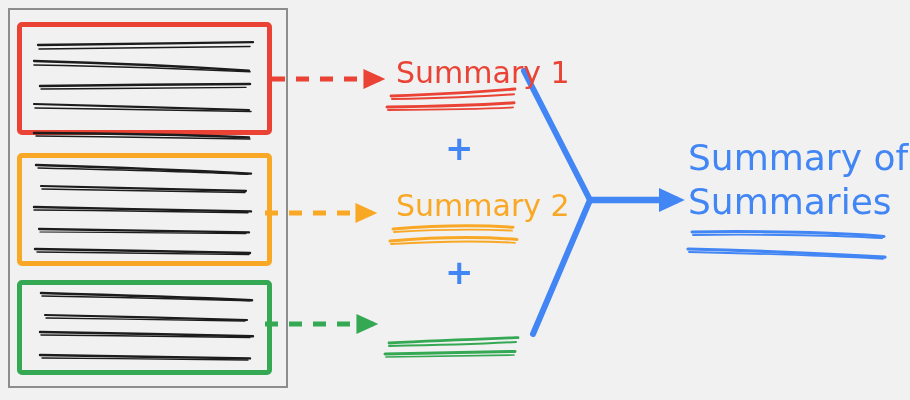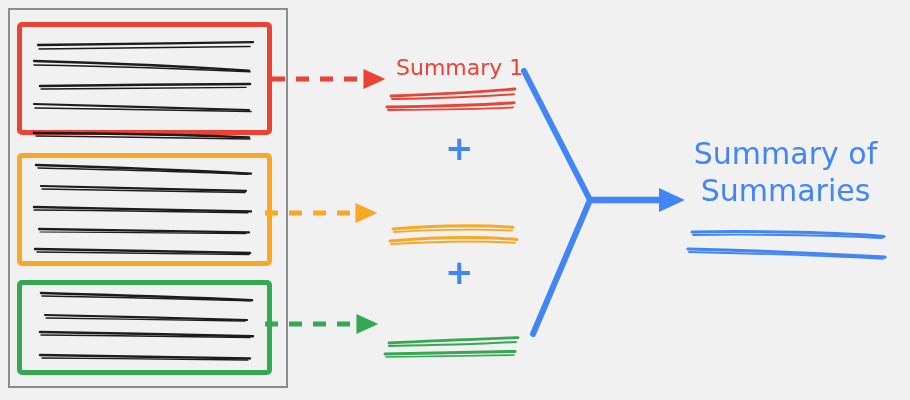--- a/index.html
+++ b/index.html
@@ -23,25 +23,25 @@
     height: 400px;
   }
   .label {
     position: absolute;
     white-space: nowrap;
     font-family: "DejaVu Sans", "Liberation Sans", sans-serif;
     font-weight: 400;
     line-height: 1.1;
   }
   .summary-label {
-    font-size: 22px;
+    font-size: 30px;
     letter-spacing: 0px;
   }
   .sos-label {
-    font-size: 30px;
+    font-size: 36px;
     text-align: center;
     line-height: 1.22;
   }
   .docbox {
     position: absolute;
     box-sizing: border-box;
     border-radius: 5px;
     background: transparent;
   }
   .outerbox {
@@ -149,20 +149,21 @@
     <g stroke="#4285f4" fill="none" stroke-linecap="round">
       <path d="M692,232 C760,230.8 840,232.6 884,236.4" stroke-width="3.0"></path>
       <path d="M693,235 C765,234.0 845,235.6 882,238.2" stroke-width="1.8"></path>
       <path d="M688,249 C760,250.8 840,254.6 885,257.2" stroke-width="3.2"></path>
       <path d="M689,252 C765,253.8 845,256.8 883,258.8" stroke-width="1.8"></path>
     </g>
   </svg>
 
   <div class="label summary-label" style="left:396px; top:56px; color:#ea4335;">Summary 1</div>
 
+  <div class="label summary-label" style="left:396px; top:189px; color:#f9a825;">Summary 2</div>
 
 
   <div class="label sos-label" style="left:688px; top:136px; width:195px; color:#4285f4;">
     <div>Summary of</div>
     <div>Summaries</div>
   </div>
 
   <div class="label" style="left:445px; top:130px; color:#4285f4; font-size:34px; font-weight:700;">+</div>
 
   <div class="label" style="left:445px; top:254px; color:#4285f4; font-size:34px; font-weight:700;">+</div>

